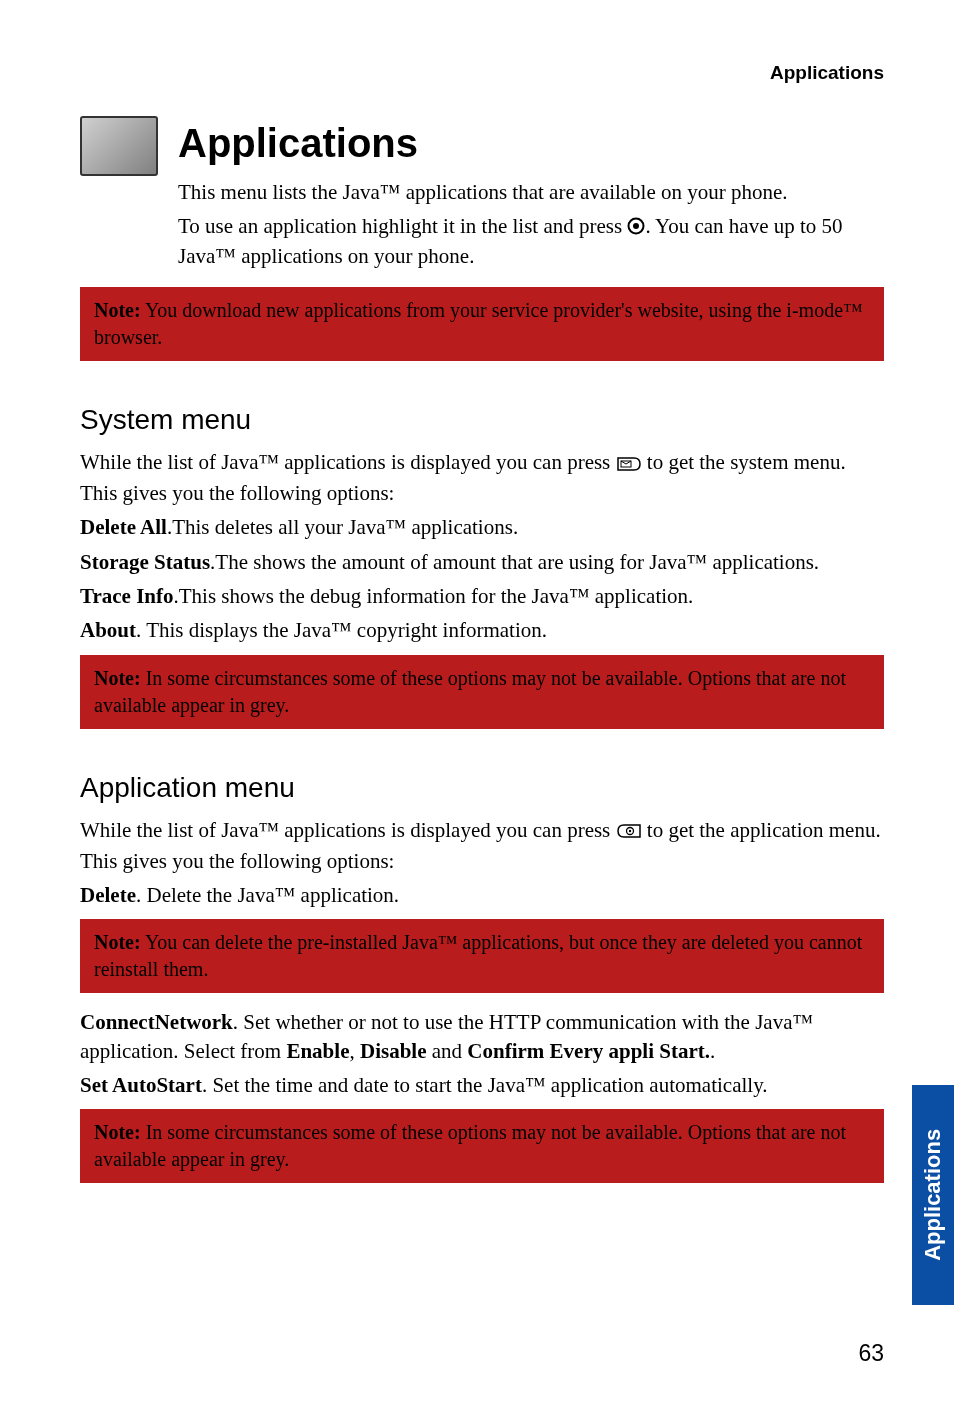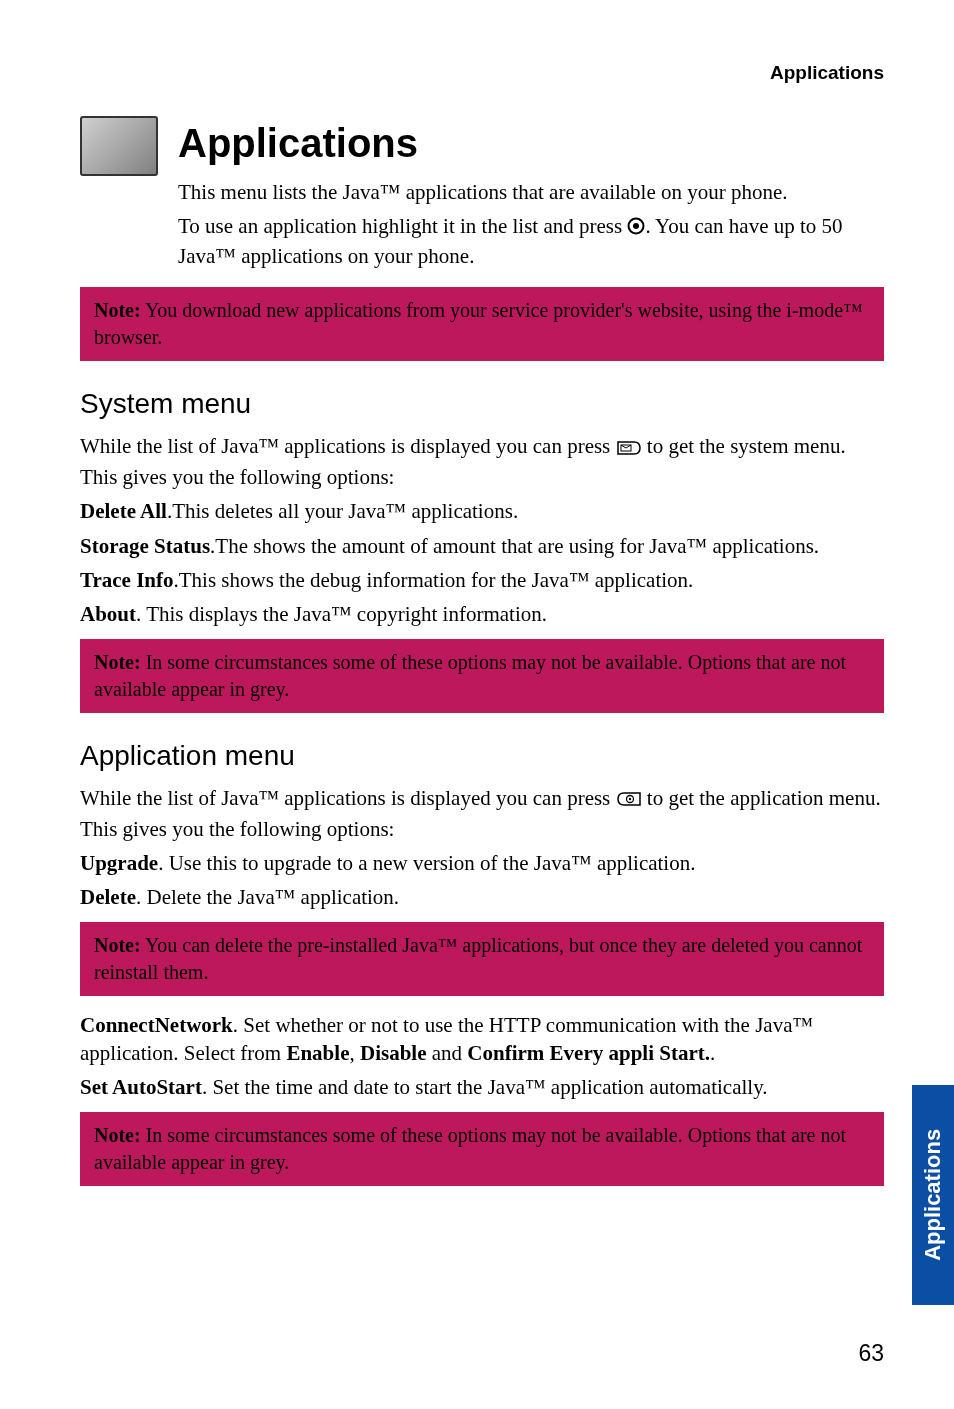--- a/index.html
+++ b/index.html
@@ -42,26 +42,26 @@
   h1 {
     font-family: Arial, Helvetica, sans-serif;
     font-size: 40px;
     font-weight: bold;
     margin-bottom: 8px;
   }
   h2 {
     font-family: Arial, Helvetica, sans-serif;
     font-size: 28px;
     font-weight: normal;
-    margin-top: 24px;
+    margin-top: 40px;
     margin-bottom: 10px;
   }
   p { margin-bottom: 6px; }
   .note-box {
-    background: #be185d;
+    background: #b91c1c;
     padding: 10px 14px 10px 14px;
     margin: 10px 0 15px 0;
     font-size: 20px;
   }
   .note-box .note-label { font-weight: bold; }
   .note-sub {
     margin-top: 8px;
     padding-left: 54px;
   }
   .bold { font-weight: bold; }
@@ -141,21 +141,20 @@
   </div>
 
   <h2>Application menu</h2>
   <p>
     <span>While the list of Java™ applications is displayed you can press </span><span class="icon"><svg width="26" height="16" viewBox="0 0 26 16">
           <path d="M24 2 L8 2 Q2 2 2 8 Q2 14 8 14 L24 14 Z" fill="none" stroke="#000" stroke-width="1.5"></path>
           <circle cx="14" cy="8" r="3.5" fill="none" stroke="#000" stroke-width="1.3"></circle>
           <circle cx="14" cy="8" r="1.2" fill="#000"></circle>
         </svg></span><span> to get the application menu. This gives you the following options:</span>
   </p>
-  <p><span class="bold">Upgrade</span><span>. Use this to upgrade to a new version of the Java™ application.</span></p>
   <p><span class="bold">Delete</span><span>. Delete the Java™ application.</span></p>
 
   <div class="note-box">
     <span class="note-label">Note:</span><span> You can delete the pre-installed Java™ applications, but once they are deleted you cannot reinstall them.</span>
   </div>
 
   <p>
     <span class="bold">ConnectNetwork</span><span>. Set whether or not to use the HTTP communication with the Java™ application. Select from </span><span class="bold">Enable</span><span>, </span><span class="bold">Disable</span><span> and </span><span class="bold">Confirm Every appli Start.</span><span>.</span>
   </p>
 

